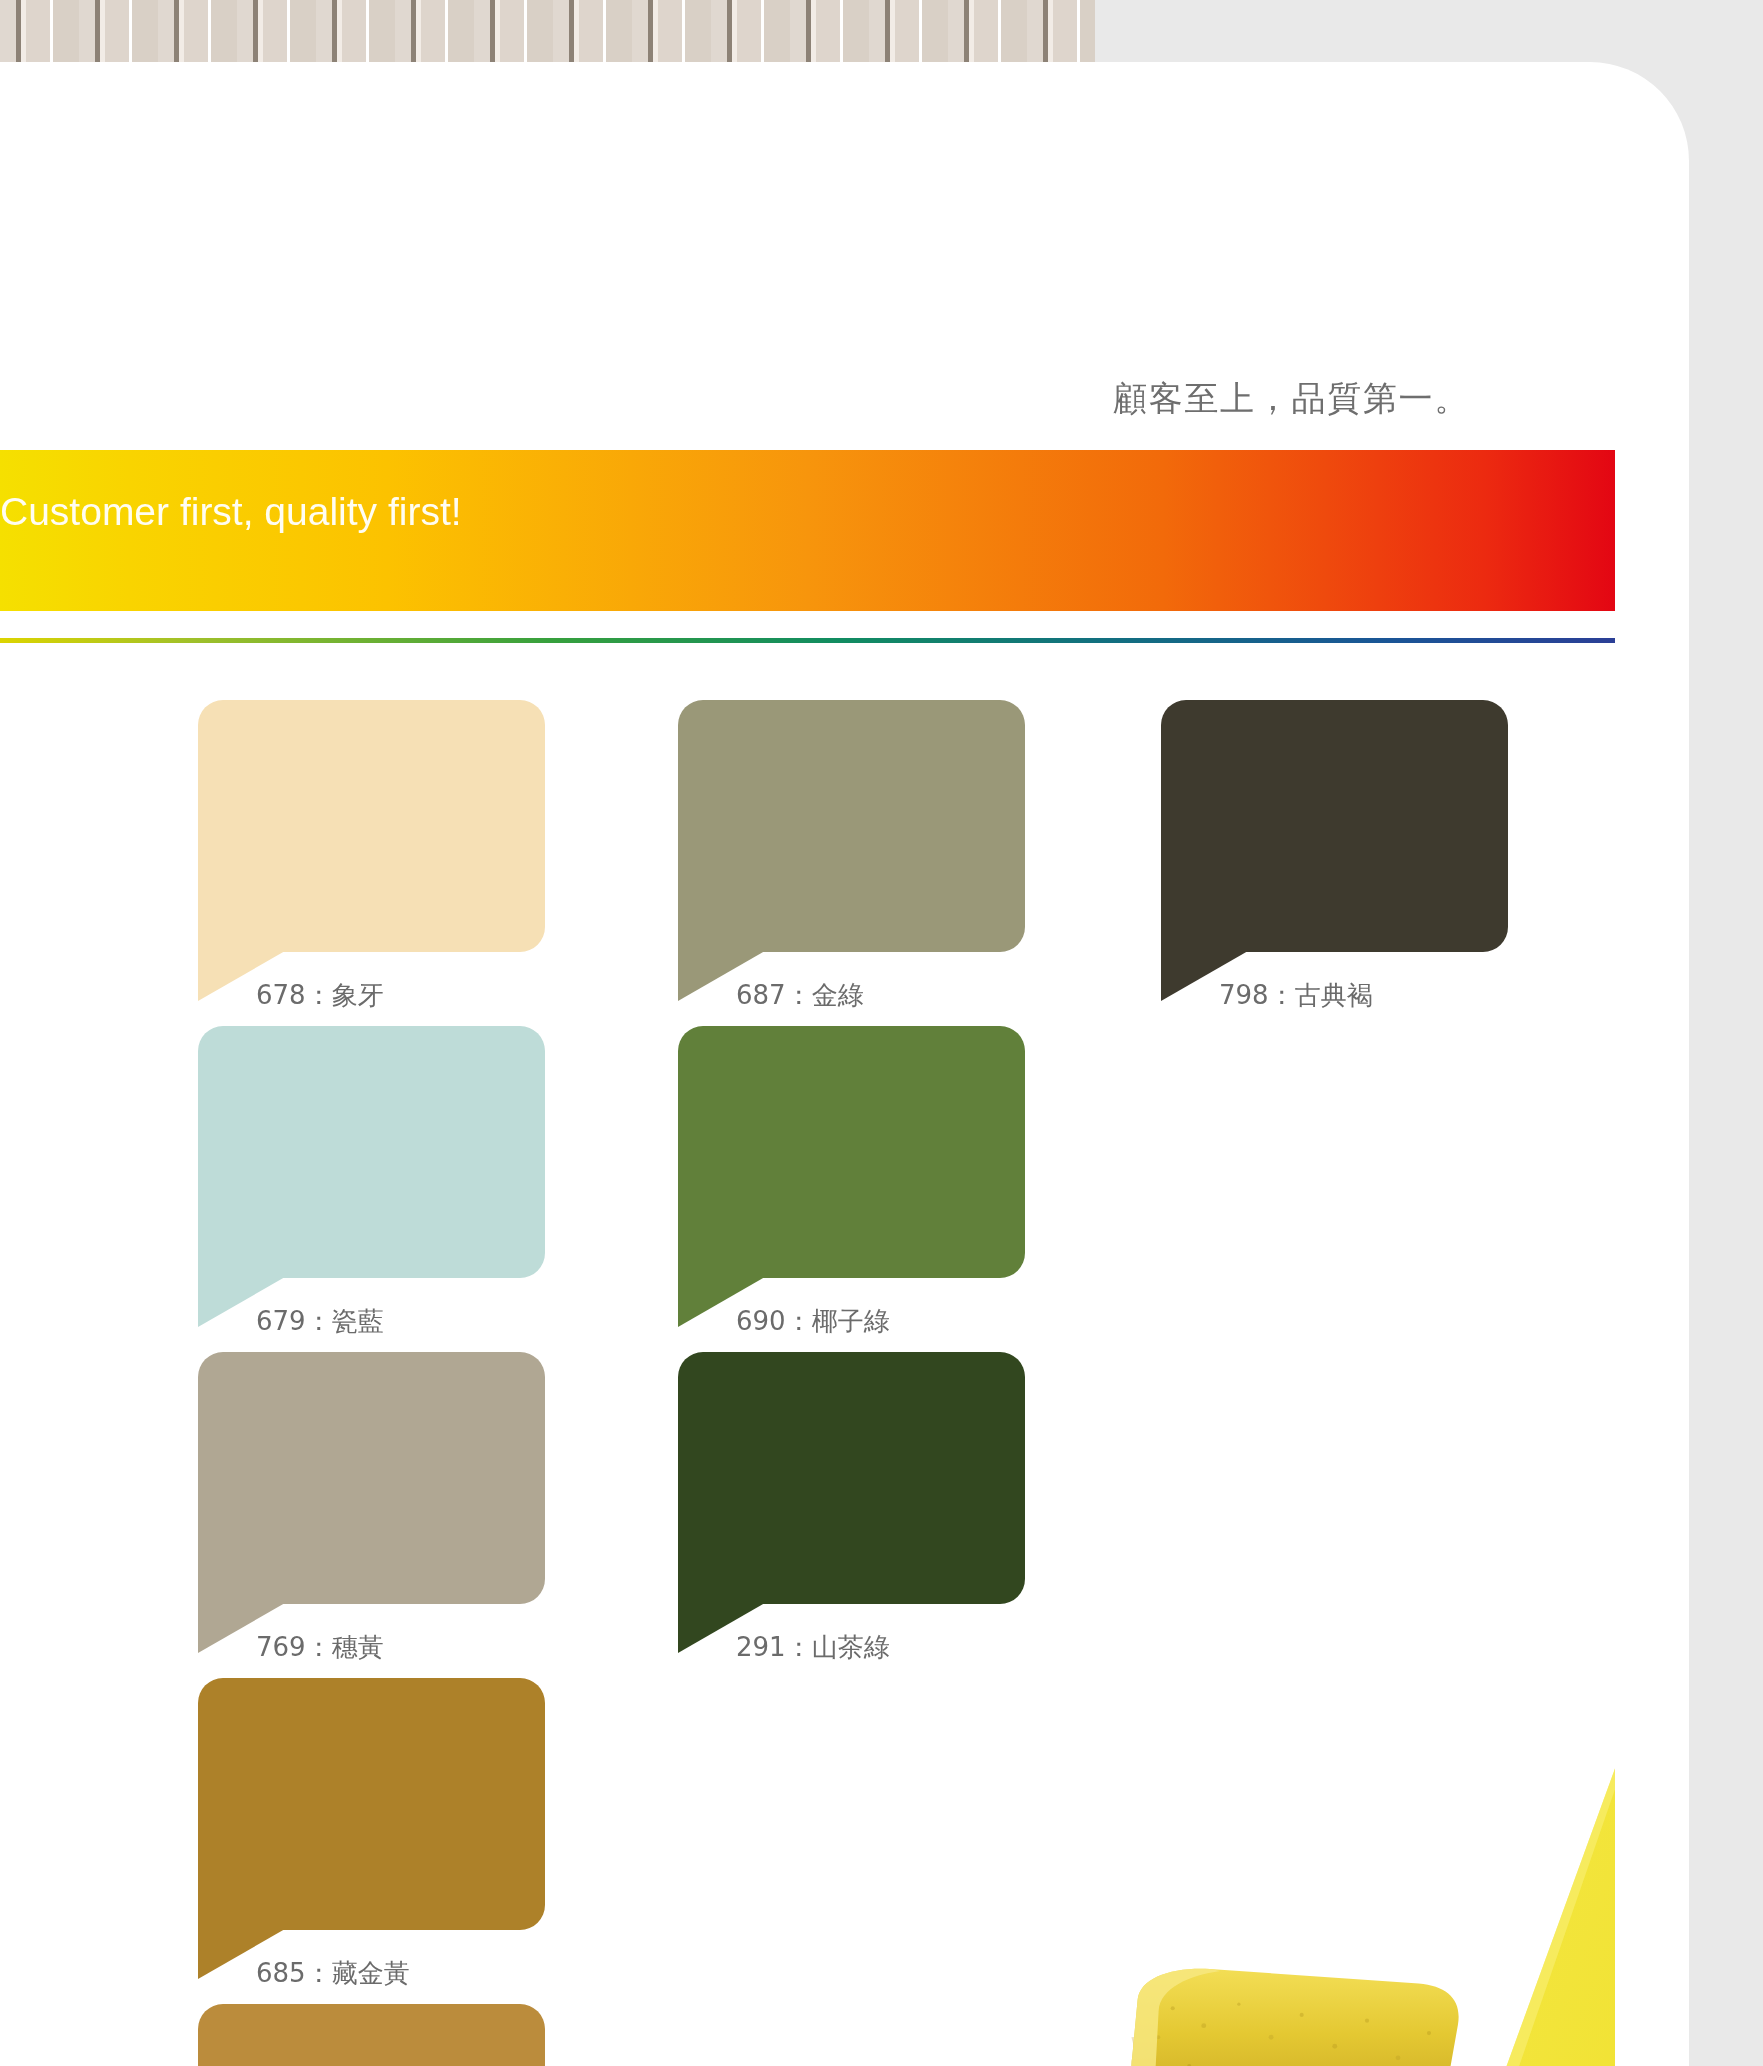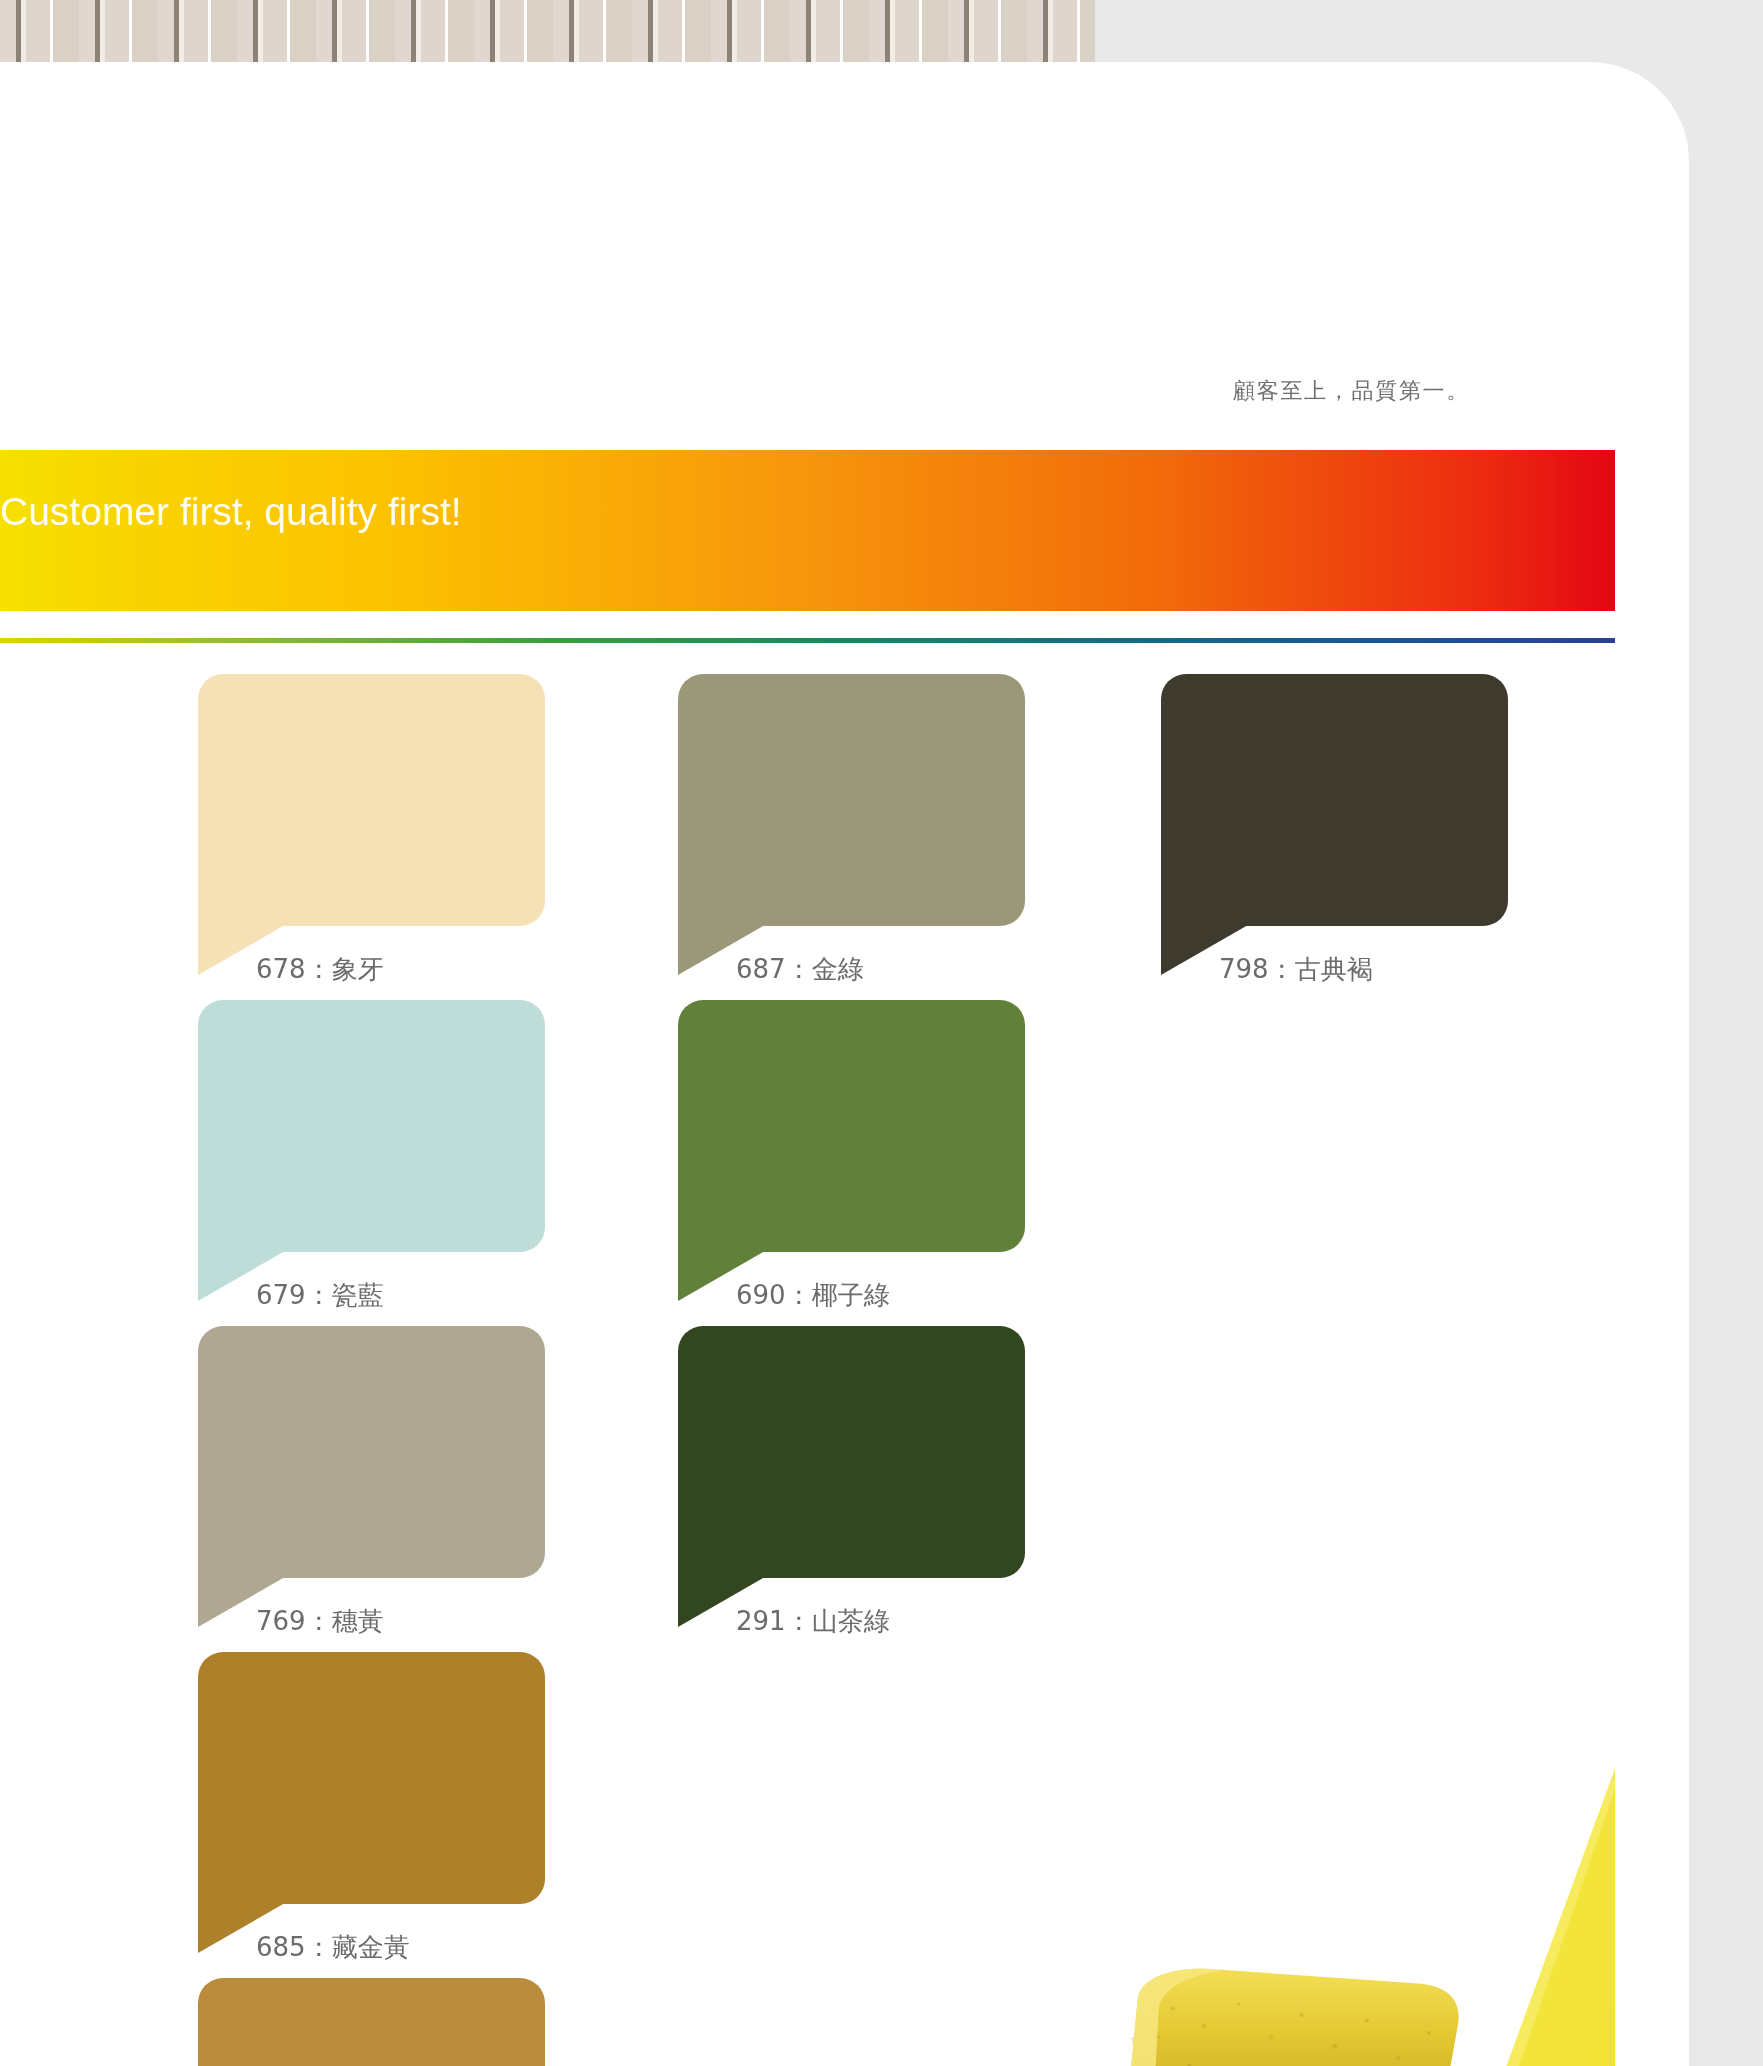--- a/index.html
+++ b/index.html
@@ -39,21 +39,21 @@
     border-top-right-radius:99px;
     border-bottom-right-radius:99px;
     overflow:hidden;
     z-index:4;
   }
 
   
   #slogan-cn{
     position:absolute; top:314px; left:0; right:219px;
     text-align:right;
-    font-size:22px; color:#6e6e6e; letter-spacing:1.7px;
+    font-size:34px; color:#6e6e6e; letter-spacing:1.7px;
     font-family:"DejaVu Sans",sans-serif;
   }
 
   #gradient-bar{
     position:absolute; left:0; top:388px; right:74px; height:161px;
     background:linear-gradient(90deg,#f5e000 0%,#f9d400 8%,#fcc200 24%,#f7950c 50%,#f26a0a 72%,#ec2a10 92%,#e30613 100%);
     z-index:5;
   }
   #slogan-en{
     position:absolute; top:428px; left:0; right:124px;
@@ -76,20 +76,21 @@
   }
   .swatch-col{ position:absolute; top:0; width:455px; }
   #col-1{ left:198px; }
   #col-2{ left:678px; }
   #col-3{ left:1161px; }
 
   .swatch{
     position:relative;
     width:347px; height:252px;
     margin-bottom:74px;
+    margin-top:26px;
   }
   .swatch .chip{
     position:absolute; left:0; top:0;
     width:347px; height:252px;
     border-top-left-radius:25px;
     border-top-right-radius:25px;
     border-bottom-right-radius:25px;
     
   }
   .swatch .chip::after{

